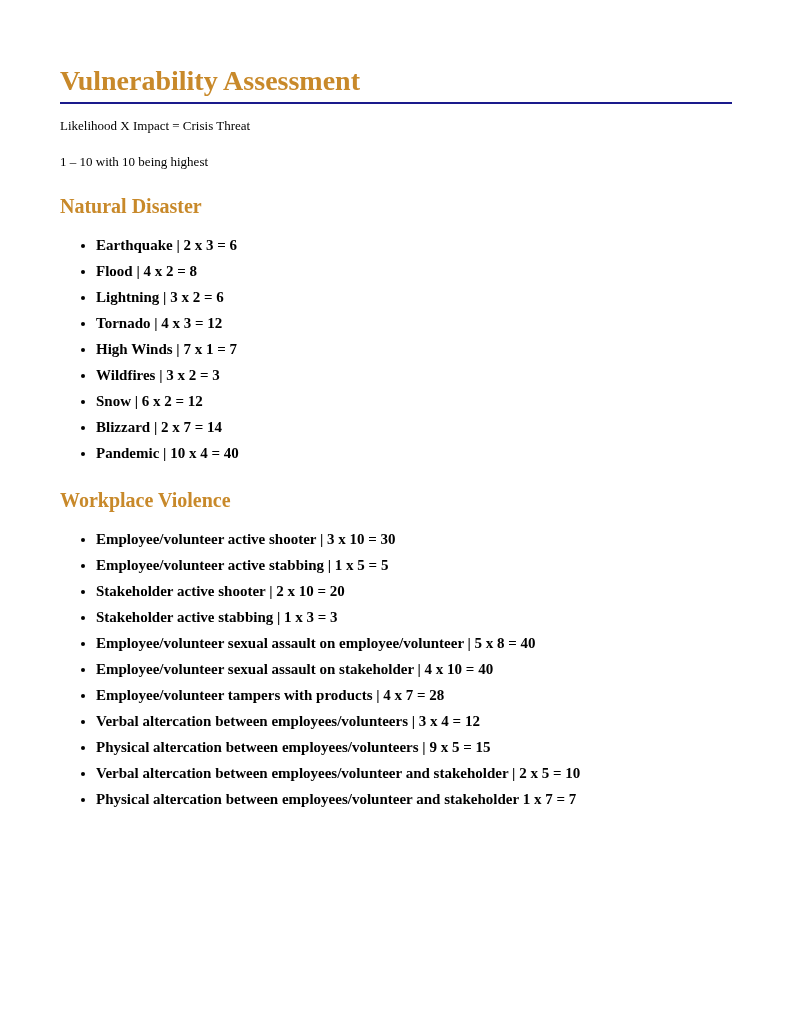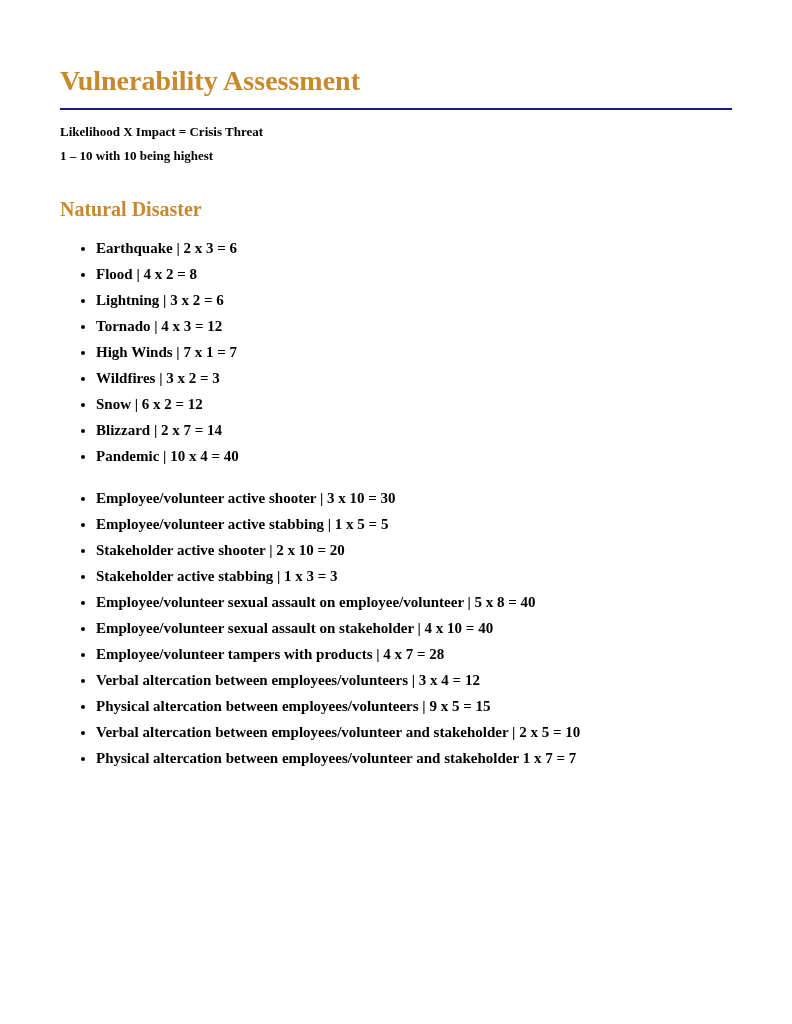--- a/index.html
+++ b/index.html
@@ -17,46 +17,45 @@
       padding: 60px 60px 60px 60px;
       font-size: 14px;
       line-height: 1.5;
     }
 
     .page-title {
       color: #c8892a;
       font-size: 28px;
       font-weight: bold;
       font-family: 'Times New Roman', Times, serif;
-      margin-bottom: 6px;
     }
 
     .title-divider {
       border: none;
       border-top: 2px solid #1a1a8c;
       margin-bottom: 12px;
     }
 
     .subtitle {
       font-size: 13px;
-      font-weight: bold;
-      margin-bottom: 4px;
+      font-weight: normal;
+      margin-bottom: 16px;
     }
 
     .subtitle2 {
       font-size: 13px;
-      font-weight: bold;
+      font-weight: normal;
       margin-bottom: 11px;
     }
 
     .section-title {
       color: #c8892a;
       font-size: 20px;
       font-weight: bold;
-      margin-top: 29px;
+      margin-top: 20px;
       margin-bottom: 12px;
     }
 
     ul {
       list-style-type: disc;
       padding-left: 36px;
       margin-bottom: 8px;
     }
 
     ul li {
@@ -90,20 +89,21 @@
     <li>Snow | 6 x 2 = 12</li>
     <li>Blizzard | 2 x 7 = 14</li>
     <li>Pandemic | 10 x 4 = 40</li>
   </ul>
 </div>
 
 <div class="section-gap">
 </div>
 
 <div class="section-gap">
+  <h2 class="section-title">Workplace Violence</h2>
   <ul>
     <li>Employee/volunteer active shooter | 3 x 10 = 30</li>
     <li>Employee/volunteer active stabbing | 1 x 5 = 5</li>
     <li>Stakeholder active shooter | 2 x 10 = 20</li>
     <li>Stakeholder active stabbing | 1 x 3 = 3</li>
     <li>Employee/volunteer sexual assault on employee/volunteer | 5 x 8 = 40</li>
     <li>Employee/volunteer sexual assault on stakeholder | 4 x 10 = 40</li>
     <li>Employee/volunteer tampers with products | 4 x 7 = 28</li>
     <li>Verbal altercation between employees/volunteers | 3 x 4 = 12</li>
     <li>Physical altercation between employees/volunteers | 9 x 5 = 15</li>

